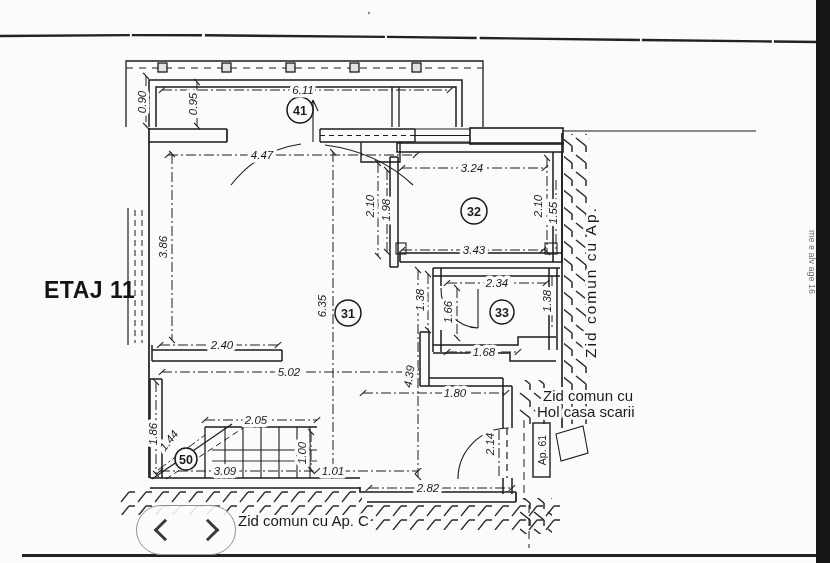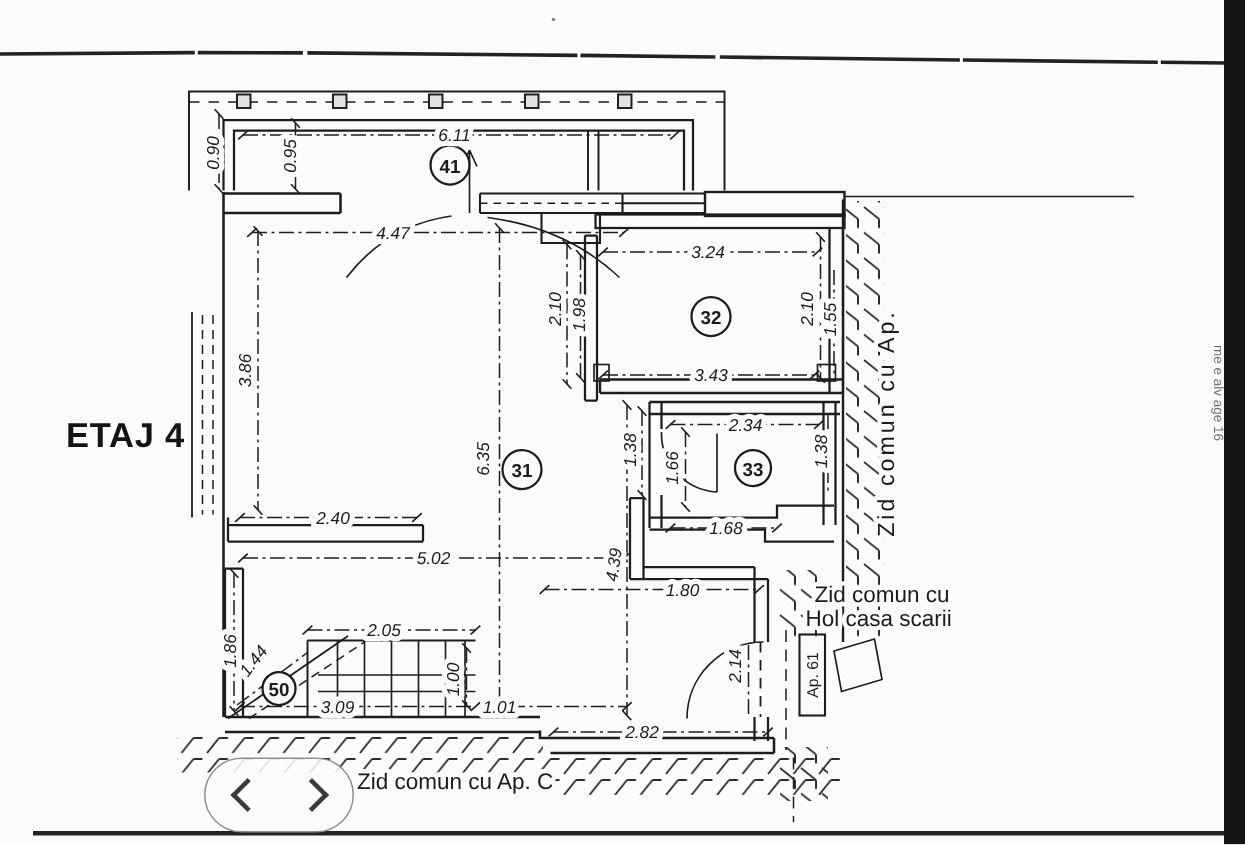--- a/index.html
+++ b/index.html
@@ -219,21 +219,21 @@
   <text class="lbl" x="537" y="417">Hol casa scarii</text>
   <text class="lbl" x="238" y="526">Zid comun cu Ap. C</text>
 
   <g stroke="#1d1d1d" fill="none">
     <rect x="533" y="423" width="17" height="54" stroke-width="1.4"></rect>
     <path d="M556,434 L583,426 L588,453 L561,461 Z" stroke-width="1.1"></path>
   </g>
   <text class="stamp-t" transform="rotate(-90,541.5,450)" x="541.5" y="454">Ap. 61</text>
 </svg>
 
-<div class="etaj">ETAJ 4</div>
+<div class="etaj">ETAJ 11</div>
 
 <div class="nav-pill">
   <button class="nav-btn">
     <span class="chev left"></span>
   </button>
   <button class="nav-btn">
     <span class="chev right"></span>
   </button>
 </div>
 

